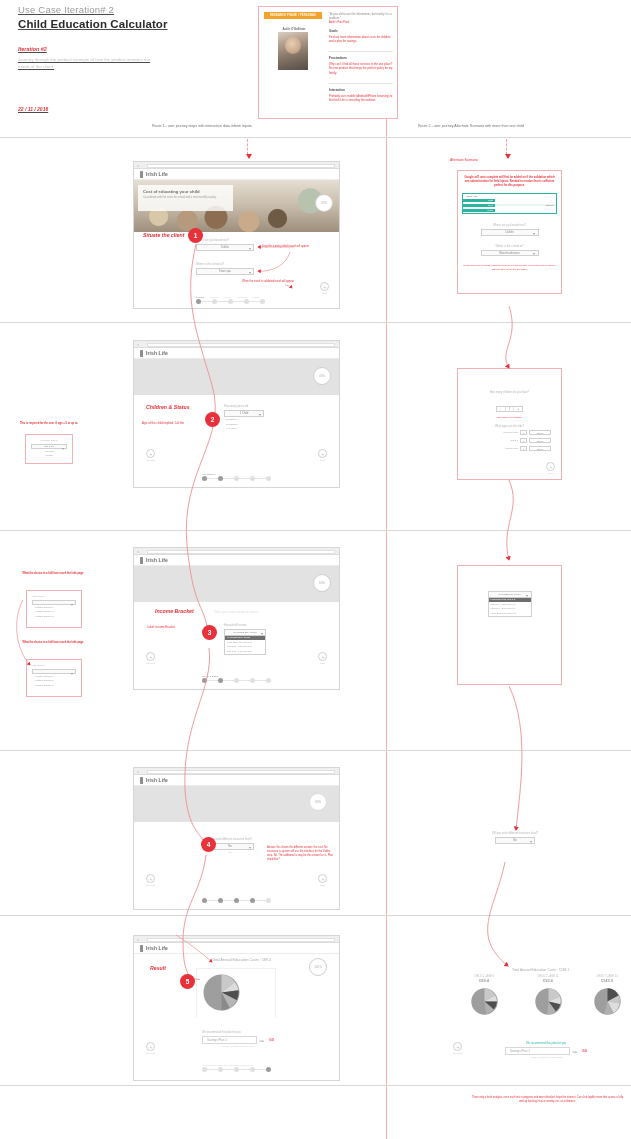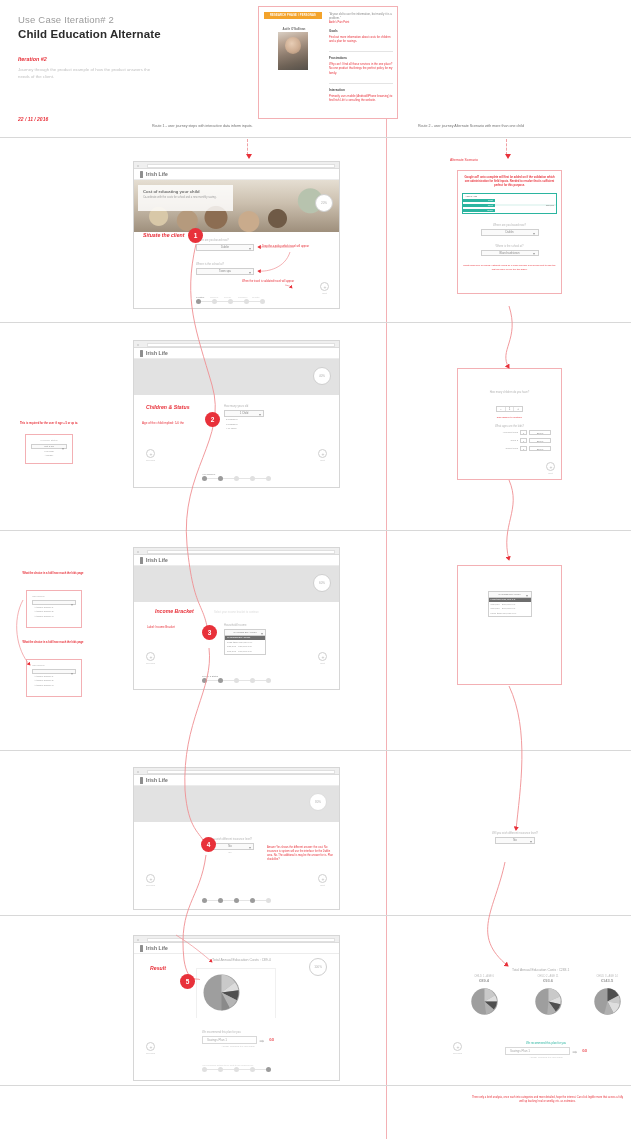--- a/index.html
+++ b/index.html
@@ -5,21 +5,21 @@
   * { box-sizing: border-box; margin:0; padding:0; }
   html,body { background:#ffffff; }
   body {
     width:631px; height:1139px; position:relative;
     font-family:"Liberation Sans", sans-serif;
     color:#4a4a4a; overflow:hidden;
   }
   .abs { position:absolute; }
 
   
-  #doc-header { position:absolute; left:18px; top:14px; width:230px; }
+  #doc-header { position:absolute; left:18px; top:4px; width:230px;text-decoration:underline; }
   #doc-eyebrow { font-size:9.5px; color:#9b9b9b; letter-spacing:.2px; }
   #doc-title { font-size:11.5px; color:#2b2b2b; font-weight:700; margin-top:3px; letter-spacing:.1px;}
   #doc-iter { font-size:5.4px; color:#e8313a; font-weight:700; font-style:italic; margin-top:16px; }
   #doc-desc { font-size:4.3px; color:#c0c0c0; line-height:1.55; margin-top:5px; width:140px; }
   #doc-date { font-size:5px; color:#e8313a; font-weight:700; font-style:italic; margin-top:36px; }
 
   
   #persona-card {
     position:absolute; left:258px; top:6px; width:140px; height:113px;
     border:1px solid #f3b0b4; background:#fff;
@@ -160,21 +160,21 @@
   <path d="M509,306 C520,340 498,350 509,368" stroke="#ef8e92" stroke-width="0.9" fill="none" marker-end="url(#ah)"></path>
   <path d="M509,480 C522,510 500,525 509,560" stroke="#ef8e92" stroke-width="0.9" fill="none" marker-end="url(#ah)"></path>
   <path d="M509,686 C530,730 520,790 516,830" stroke="#ef8e92" stroke-width="0.9" fill="none" marker-end="url(#ah)"></path>
   <path d="M505,862 C495,910 470,935 508,966" stroke="#ef8e92" stroke-width="0.9" fill="none" marker-end="url(#ah)"></path>
 
   <path d="M176,935 C192,945 204,955 212,962" stroke="#ef8e92" stroke-width="0.7" fill="none" marker-end="url(#ah)"></path>
 </svg>
 
 <div id="doc-header">
   <div id="doc-eyebrow">Use Case  Iteration# 2</div>
-  <div id="doc-title">Child Education Alternate</div>
+  <div id="doc-title">Child Education Calculator</div>
   <div id="doc-iter">Iteration #2</div>
   <div id="doc-desc">Journey through the product example of how the product answers the needs of the client.</div>
   <div id="doc-date">22 / 11 / 2016</div>
 </div>
 
 <div id="persona-card">
   <div id="persona-badge">RESEARCH PHASE / PERSONAS</div>
   <div id="persona-quote">
     <span>"A year old to use the information, but mostly it is a problem."</span>
     <span id="persona-quote-src">Aoife's Pain Point</span>

